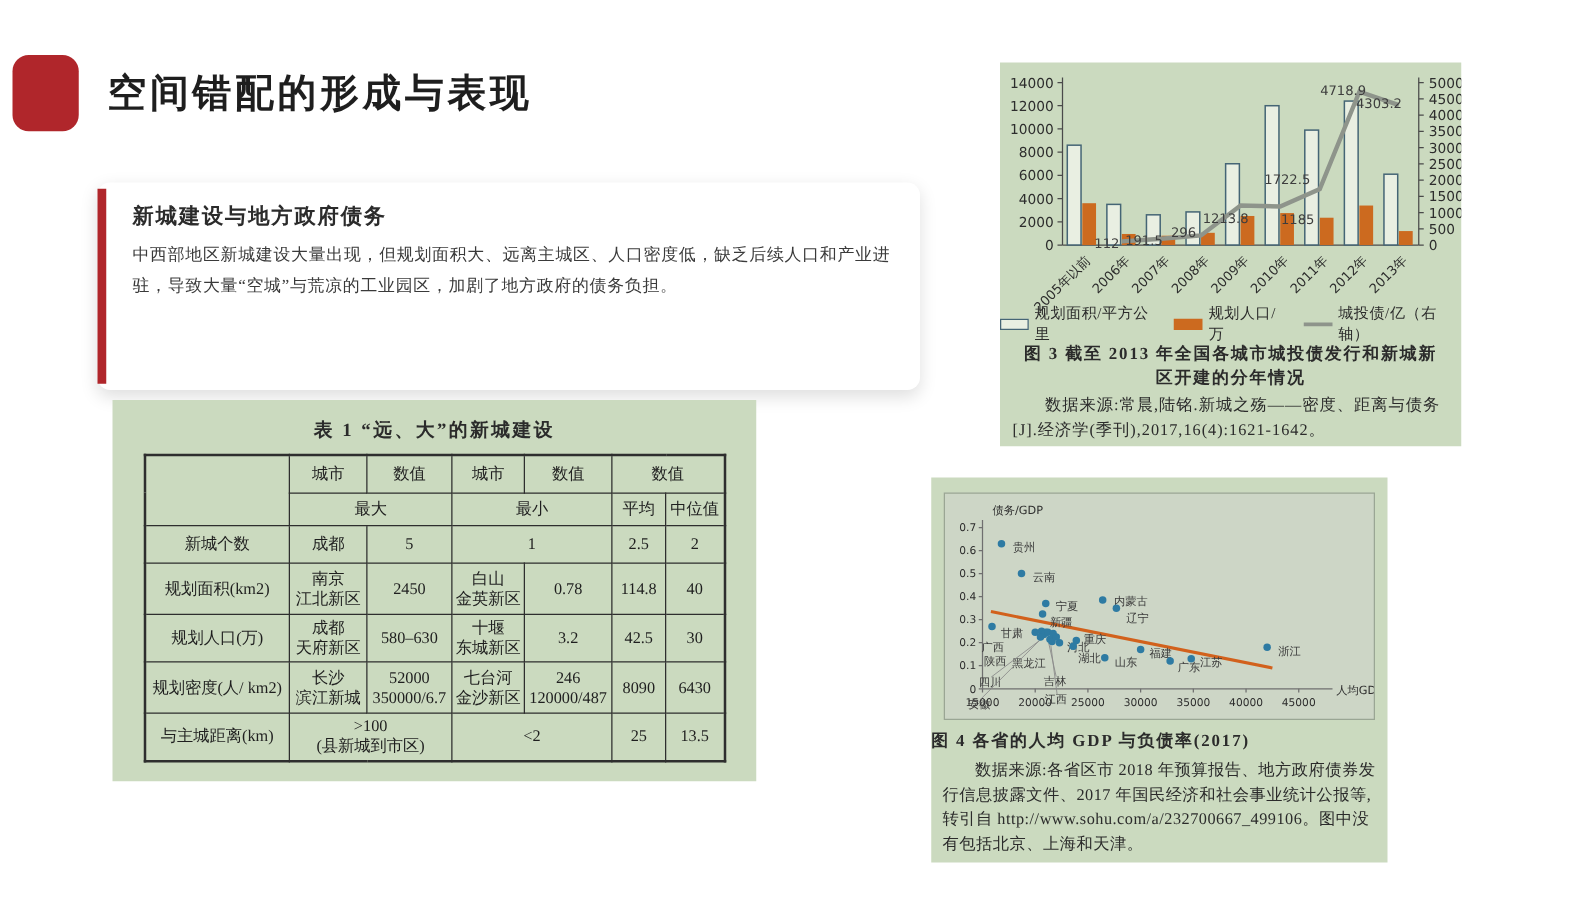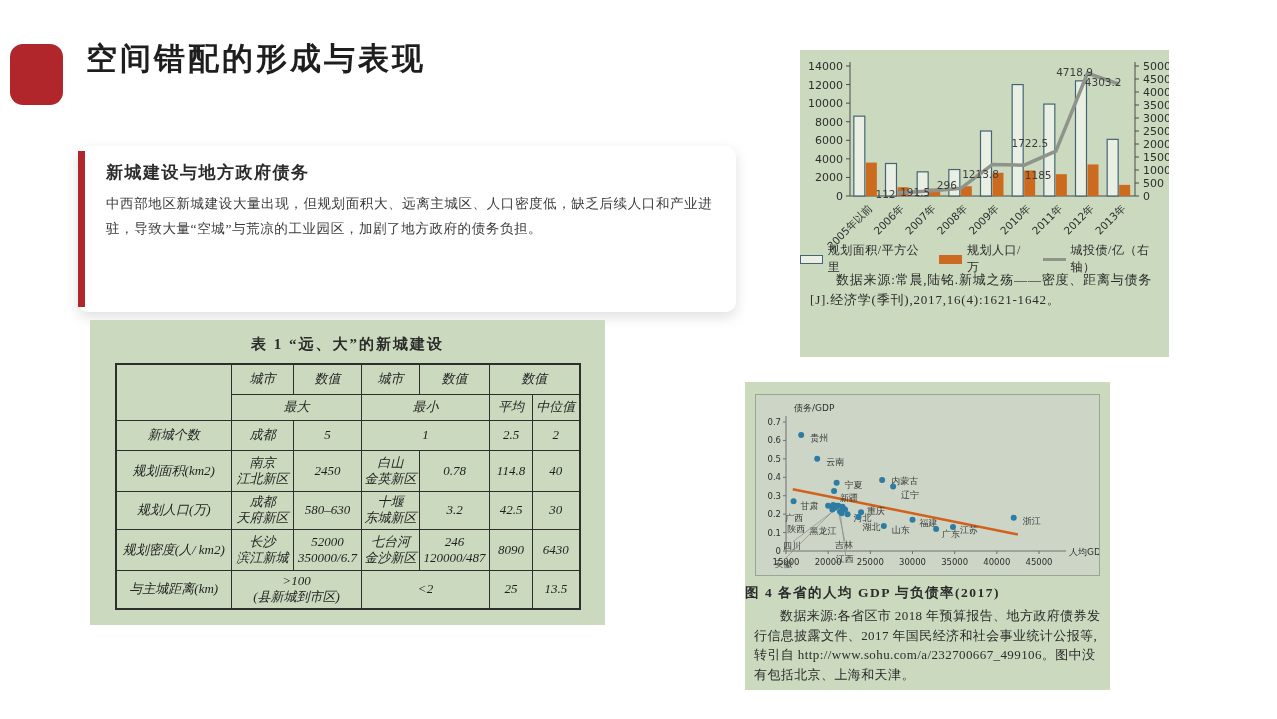--- a/index.html
+++ b/index.html
@@ -2,35 +2,35 @@
 <html><head>
 <meta charset="utf-8">
 <style>
   * { margin:0; padding:0; box-sizing:border-box; }
   html,body { background:#ffffff; }
   body { font-family:"Liberation Serif","DejaVu Serif",serif; color:#2b2b2b; }
   #slide { position:relative; width:1277px; height:719px; background:#ffffff; overflow:hidden; }
 
   .red-square { position:absolute; left:10px; top:44px; width:53px; height:61px;
     background:#b0262b; border-radius:13px; }
-  .page-title { position:absolute; left:86px; top:38px; font-size:31px; font-weight:bold;
+  .page-title { position:absolute; left:86px; top:54px; font-size:31px; font-weight:bold;
     letter-spacing:3px; color:#1e1e1e; }
 
   .info-card { position:absolute; left:68px; top:146px; width:658px; height:166px;
     background:#ffffff; border-radius:10px; box-shadow:0 5px 14px rgba(0,0,0,0.13);margin-left:10px; }
   .card-accent { position:absolute; left:0; top:5px; width:7px; height:156px; background:#b0262b; }
   .card-heading { margin:15px 24px 7px 28px; font-size:17px; font-weight:bold; letter-spacing:1.5px; }
   .card-body { margin:0 22px 0 28px; font-size:13.5px; line-height:25px; letter-spacing:0.6px; color:#3a3a3a; }
   .card-body p { margin-bottom:1px; }
 
   .table-panel { position:absolute; left:90px; top:320px; width:515px; height:305px; background:#cbdabf; }
   .table-title { text-align:center; margin-top:15px; font-size:15px; font-weight:bold; letter-spacing:2px; }
   table.newtown { margin:9px auto 0; border-collapse:collapse; table-layout:fixed; width:464px;
     font-size:13px; text-align:center; color:#1f1f1f; }
-  table.newtown td { border:1px solid #2e2e2e; padding:1px 2px; line-height:16px;font-style:italic; }
+  table.newtown td { border:1px solid #2e2e2e; padding:1px 2px; line-height:16px; }
   table.newtown { border:2px solid #2e2e2e; }
   table.newtown tr:nth-child(1) td { height:30px; }
   table.newtown tr:nth-child(2) td { height:26px; }
   table.newtown tr:nth-child(3) td { height:30px; }
   table.newtown tr:nth-child(4) td { height:41px; }
   table.newtown tr:nth-child(5) td { height:38px; }
   table.newtown tr:nth-child(6) td { height:41px; }
   table.newtown tr:nth-child(7) td { height:39px; }
 
   .chart3-panel { position:absolute; left:800px; top:50px; width:369px; height:307px; background:#cbdabf; }
@@ -225,20 +225,21 @@
         <text x="303.1666666666667" y="36.11680000000001" text-anchor="middle" font-size="10.5" fill="#3d3d3d">4303.2</text>
       </svg>
     <div class="legend">
       <span class="sw sw-outline"></span>
       <span>规划面积/平方公里</span>
       <span class="sw sw-orange"></span>
       <span>规划人口/万</span>
       <span class="sw sw-line"></span>
       <span>城投债/亿（右轴）</span>
     </div>
+    <div class="fig-caption">图 3 截至 2013 年全国各城市城投债发行和新城新区开建的分年情况</div>
     <div class="fig-source">数据来源:常晨,陆铭.新城之殇——密度、距离与债务[J].经济学(季刊),2017,16(4):1621-1642。</div>
   </div>
 
   <div class="chart4-panel">
     <div class="scatter-box">
       <svg id="chart4" class="chart-font" width="343" height="180" viewBox="0 0 343 180">
           <line x1="30" y1="21" x2="30" y2="156" stroke="#6f6f6f" stroke-width="1"></line>
           <line x1="30" y1="156" x2="310" y2="156" stroke="#6f6f6f" stroke-width="1"></line>
           <line x1="27" y1="156" x2="30" y2="156" stroke="#6f6f6f" stroke-width="1"></line>
           <text x="25" y="159" text-anchor="end" font-size="8.5" fill="#2d2d2d">0</text>

